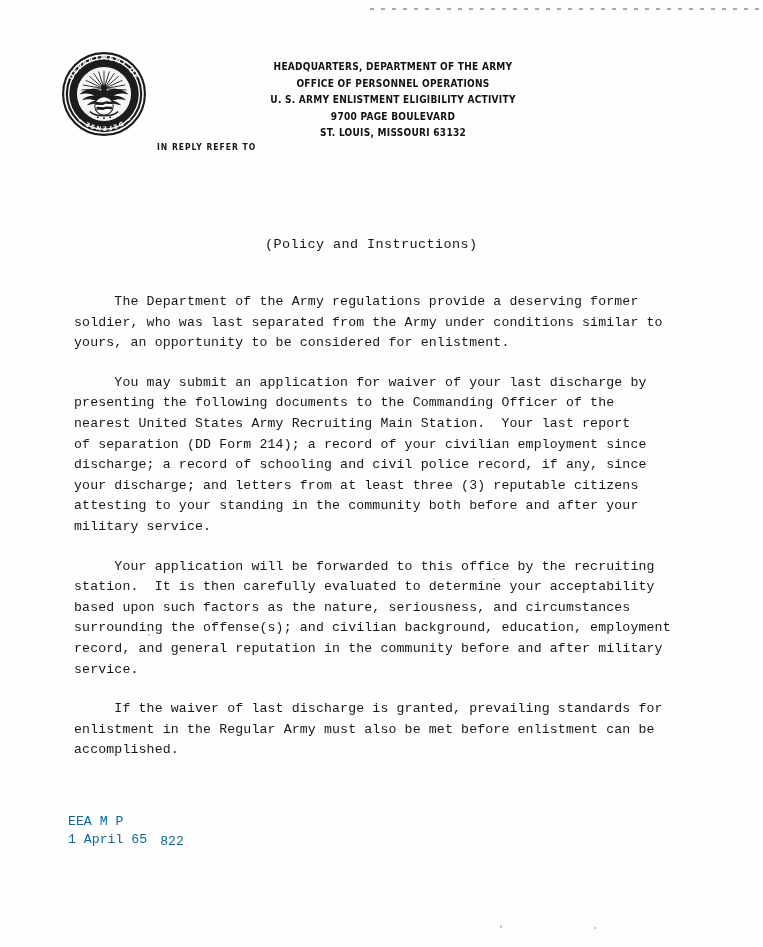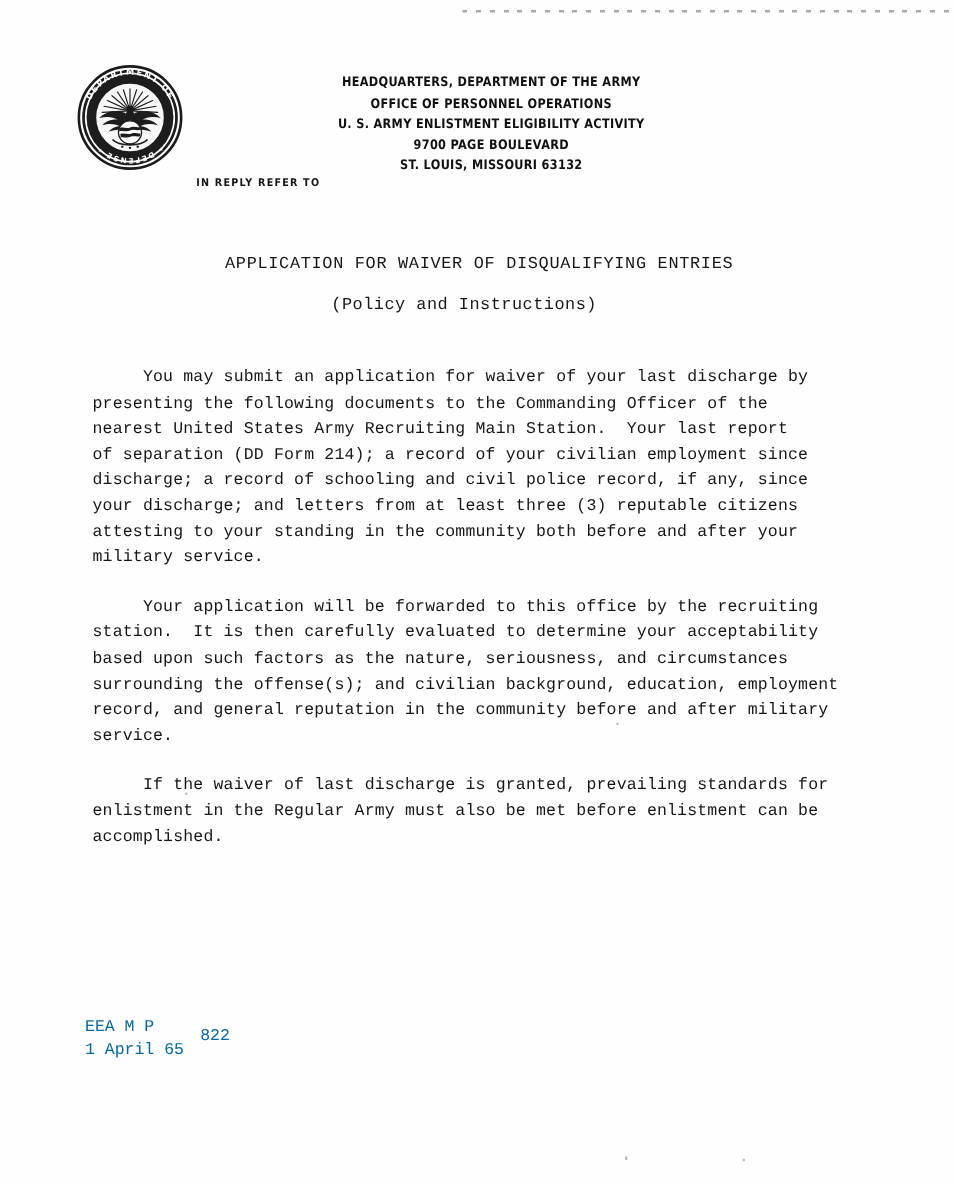--- a/index.html
+++ b/index.html
@@ -128,21 +128,21 @@
     font-size: 13.2px;
     line-height: 18px;
     color: #0369a1;
   }
   .footer-lines { display: inline-block; vertical-align: top; }
   .footer-lines div { white-space: nowrap; }
   .footer-number {
     display: inline-block;
     vertical-align: top;
     margin-left: 13px;
-    margin-top: 7px;
+    margin-top: 20px;
     font-size: 13.2px;
   }
 
   
   .speck {
     position: absolute;
     background: #b9b9bc;
     border-radius: 50%;
   }
 </style>
@@ -220,24 +220,26 @@
   <div class="letterhead">
     <div>HEADQUARTERS, DEPARTMENT OF THE ARMY</div>
     <div>OFFICE OF PERSONNEL OPERATIONS</div>
     <div>U. S. ARMY ENLISTMENT ELIGIBILITY ACTIVITY</div>
     <div>9700 PAGE BOULEVARD</div>
     <div>ST. LOUIS, MISSOURI 63132</div>
   </div>
 
   <div class="in-reply">IN REPLY REFER TO</div>
 
-  <div class="doc-title">APPLICATION FOR WAIVER OF DISQUALIFYING ENTRIES</div>
   <div class="doc-subtitle">(Policy and Instructions)</div>
 
   <div class="body-block">
+    <p class="para">     The Department of the Army regulations provide a deserving former
+soldier, who was last separated from the Army under conditions similar to
+yours, an opportunity to be considered for enlistment.</p>
     <p class="para">     You may submit an application for waiver of your last discharge by
 presenting the following documents to the Commanding Officer of the
 nearest United States Army Recruiting Main Station.  Your last report
 of separation (DD Form 214); a record of your civilian employment since
 discharge; a record of schooling and civil police record, if any, since
 your discharge; and letters from at least three (3) reputable citizens
 attesting to your standing in the community both before and after your
 military service.</p>
     <p class="para">     Your application will be forwarded to this office by the recruiting
 station.  It is then carefully evaluated to determine your acceptability

